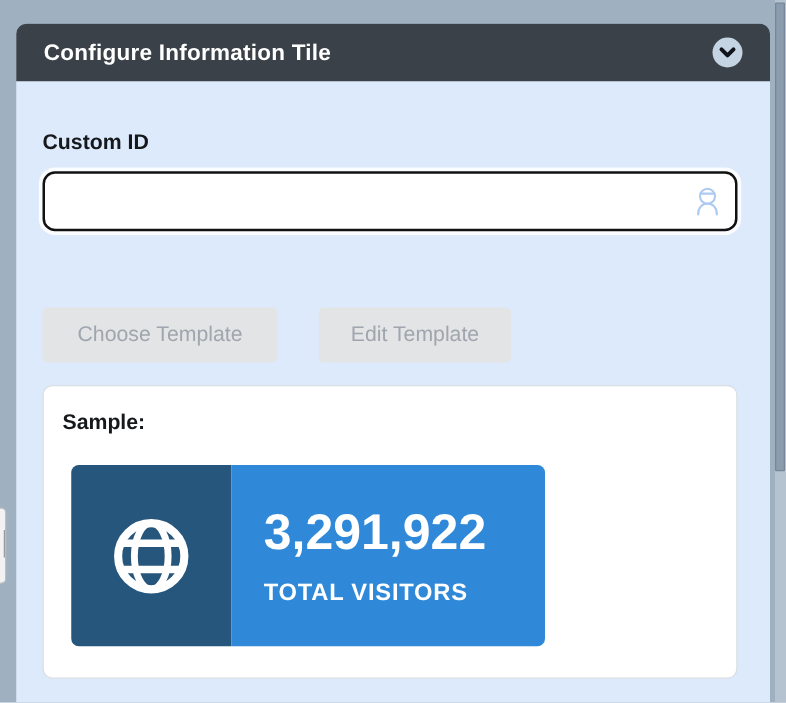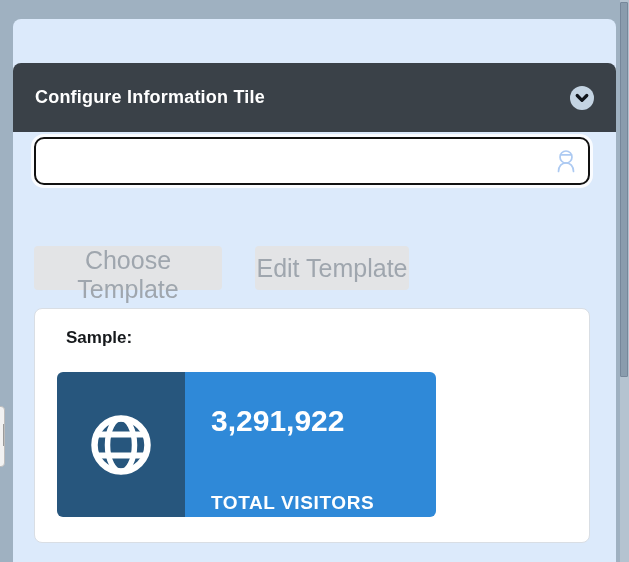--- a/index.html
+++ b/index.html
@@ -10,25 +10,24 @@
     position:relative; width:629px; height:562px;
     background:#9FB1C1; overflow:hidden;
   }
 
   
   .panel {
     position:absolute; left:13px; top:19px; width:603px; height:543px;
     background:#DCEAFB; border-radius:8px 8px 0 0;
   }
   .panel-header {
-    position:absolute; left:0; top:0; width:100%; height:69px;
+    position:absolute; left:0; top:0; width:100%; height:46px;
     background:#3A4148; border-radius:8px 8px 0 0;
     display:flex; align-items:center; justify-content:space-between;
     padding:4px 22px;
-    margin-top:44px;
   }
   .panel-title { color:#FFFFFF; font-size:18px; font-weight:700; letter-spacing:.2px; }
   .collapse-btn {
     width:24px; height:24px; border-radius:50%; border:none;
     background:#C4D4E3; display:flex; align-items:center; justify-content:center;
     cursor:pointer; padding:0;
   }
 
   
   .field-label {
@@ -45,55 +44,55 @@
     background:#FFFFFF; border:2.5px solid #111111; border-radius:10px;
     box-shadow:0 0 0 3px rgba(255,255,255,.85);
     font-size:17px; padding:0 40px 0 12px; outline:none;
     font-family:"Liberation Sans", sans-serif;
   }
   .input-icon { position:absolute; right:12px; top:11px; width:24px; height:26px; pointer-events:none; }
 
   .btn-row { position:absolute; left:21px; top:227px; height:44px; }
   .tpl-btn {
     height:44px; background:#E3E4E6; border:none; border-radius:4px;
-    color:#9FA6AE; font-size:25px; font-family:"Liberation Sans", sans-serif;
+    color:#9FA6AE; font-size:17px; font-family:"Liberation Sans", sans-serif;
     cursor:default; position:absolute; top:0;
   }
   .btn-choose { left:0; width:188px; }
   .btn-edit   { left:221px; width:154px;text-align:center; }
 
   
   .sample-card {
     position:absolute; left:21px; top:289px; width:556px; height:235px;
     background:#FFFFFF; border:1px solid #D9DEE4; border-radius:8px;
   }
   .sample-label {
     position:absolute; left:15px; top:19px;
-    color:#16191C; font-size:17px; font-weight:600;margin-left:16px;
+    color:#16191C; font-size:17px; font-weight:600;
   }
   .info-tile {
     position:absolute; left:22px; top:63px; width:379px; height:145px;
     display:flex;
   }
   .tile-icon-section {
     width:128px; height:100%; background:#27567D;
     border-radius:6px 0 0 6px;
     display:flex; align-items:center; justify-content:center;
   }
   .tile-body-section {
     width:251px; height:100%; background:#2F89D8;
     border-radius:0 6px 6px 0; position:relative;
   }
   .tile-value {
     position:absolute; left:26px; top:32px;
-    color:#FFFFFF; font-size:30px; font-weight:700;
+    color:#FFFFFF; font-size:40px; font-weight:700;
   }
   .tile-caption {
     position:absolute; left:26px; top:92px;
-    color:#FFFFFF; font-size:19px; font-weight:700; letter-spacing:.6px;margin-top:28px;
+    color:#FFFFFF; font-size:19px; font-weight:700; letter-spacing:.6px;
   }
 
   
   .v-scrollbar {
     position:absolute; right:0; top:0; width:9px; height:562px;
     background:#B5C3D0;
   }
   .v-scrollbar-thumb {
     position:absolute; left:0; top:2px; width:8px; height:375px;
     background:#8A9CAD; border:1px solid #76879A; border-radius:1px;
@@ -120,20 +119,21 @@
       <span class="panel-title">Configure Information Tile</span>
       <button class="collapse-btn">
         <span style="display:flex;">
           <svg width="18" height="18" viewBox="0 0 18 18">
             <path d="M4.2 6.5 L9 11.3 L13.8 6.5" fill="none" stroke="#10151B" stroke-width="3.2" stroke-linecap="round" stroke-linejoin="round"></path>
           </svg>
         </span>
       </button>
     </div>
 
+    <label class="field-label lbl-custom-id">Custom ID</label>
 
     <div class="input-wrap">
       <input class="text-input" type="text" placeholder="" style="">
       <span class="input-icon">
         <svg width="24" height="26" viewBox="0 0 24 26">
           <g fill="none" stroke="#ADCAF2" stroke-width="1.7" stroke-linecap="round">
             <circle cx="12" cy="9" r="6"></circle>
             <line x1="6.4" y1="6.9" x2="17.6" y2="6.9"></line>
             <path d="M4.5 23.5 C4.5 18 7.8 14.8 12 14.8 C16.2 14.8 19.5 18 19.5 23.5"></path>
           </g>

